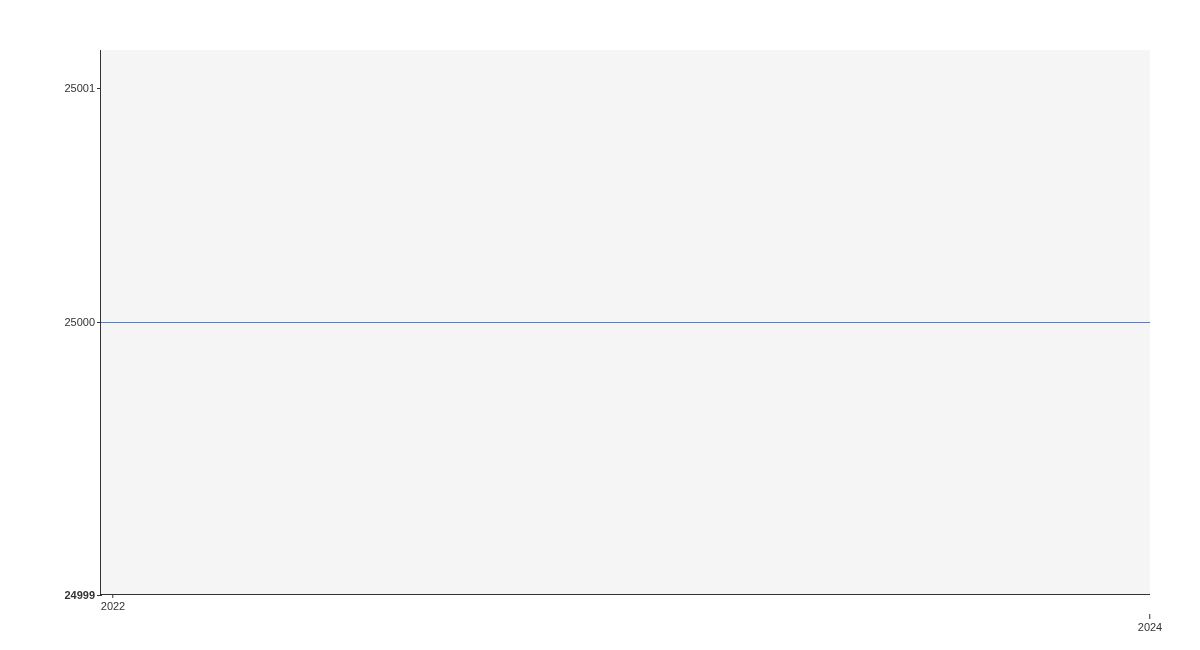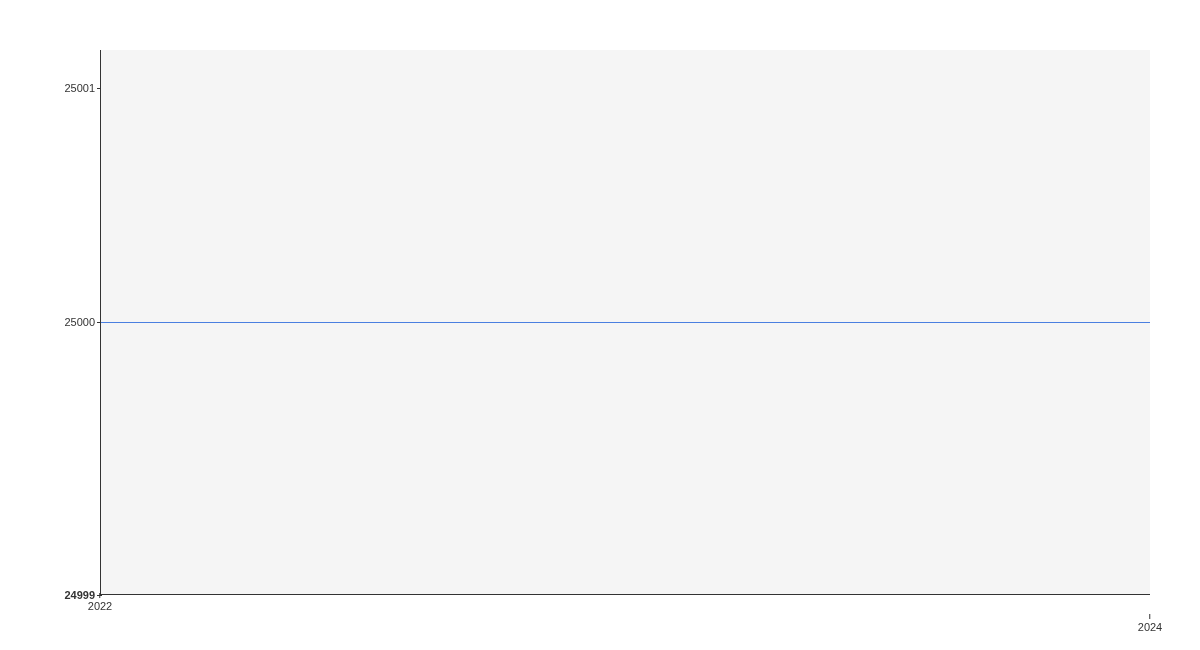--- a/index.html
+++ b/index.html
@@ -89,21 +89,21 @@
   </div>
   <div class="ytick" style="top:322px;">
     <span>25000</span>
     <span class="tick-mark"></span>
   </div>
   <div class="ytick" style="top:595px;font-weight:bold;">
     <span>24999</span>
     <span class="tick-mark"></span>
   </div>
 
-  <div class="xtick" style="left:100px;">
+  <div class="xtick" style="left:113px;">
     <span class="tick-mark"></span>
     <span>2022</span>
   </div>
   <div class="xtick" style="left:1150px;margin-top:21px;">
     <span class="tick-mark"></span>
     <span>2024</span>
   </div>
 
   <div class="plot" style="background: rgb(245, 245, 245);">
     <div class="line" style="top: 272px; border-top-color: rgb(74, 127, 224);"></div>

